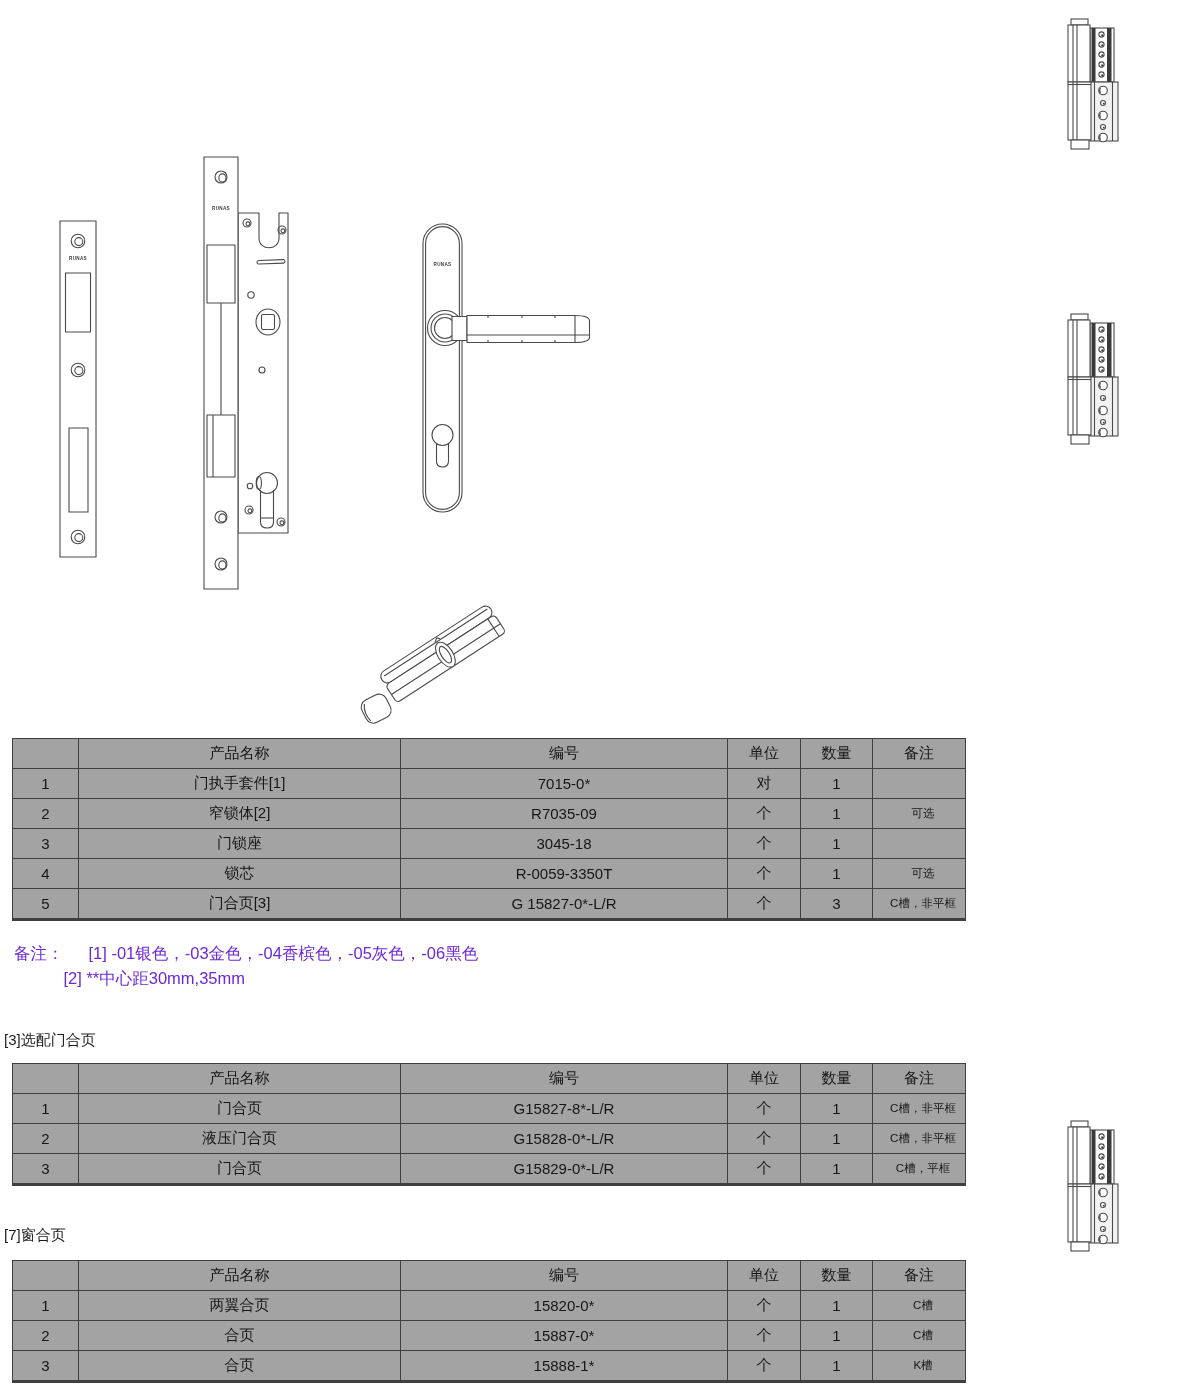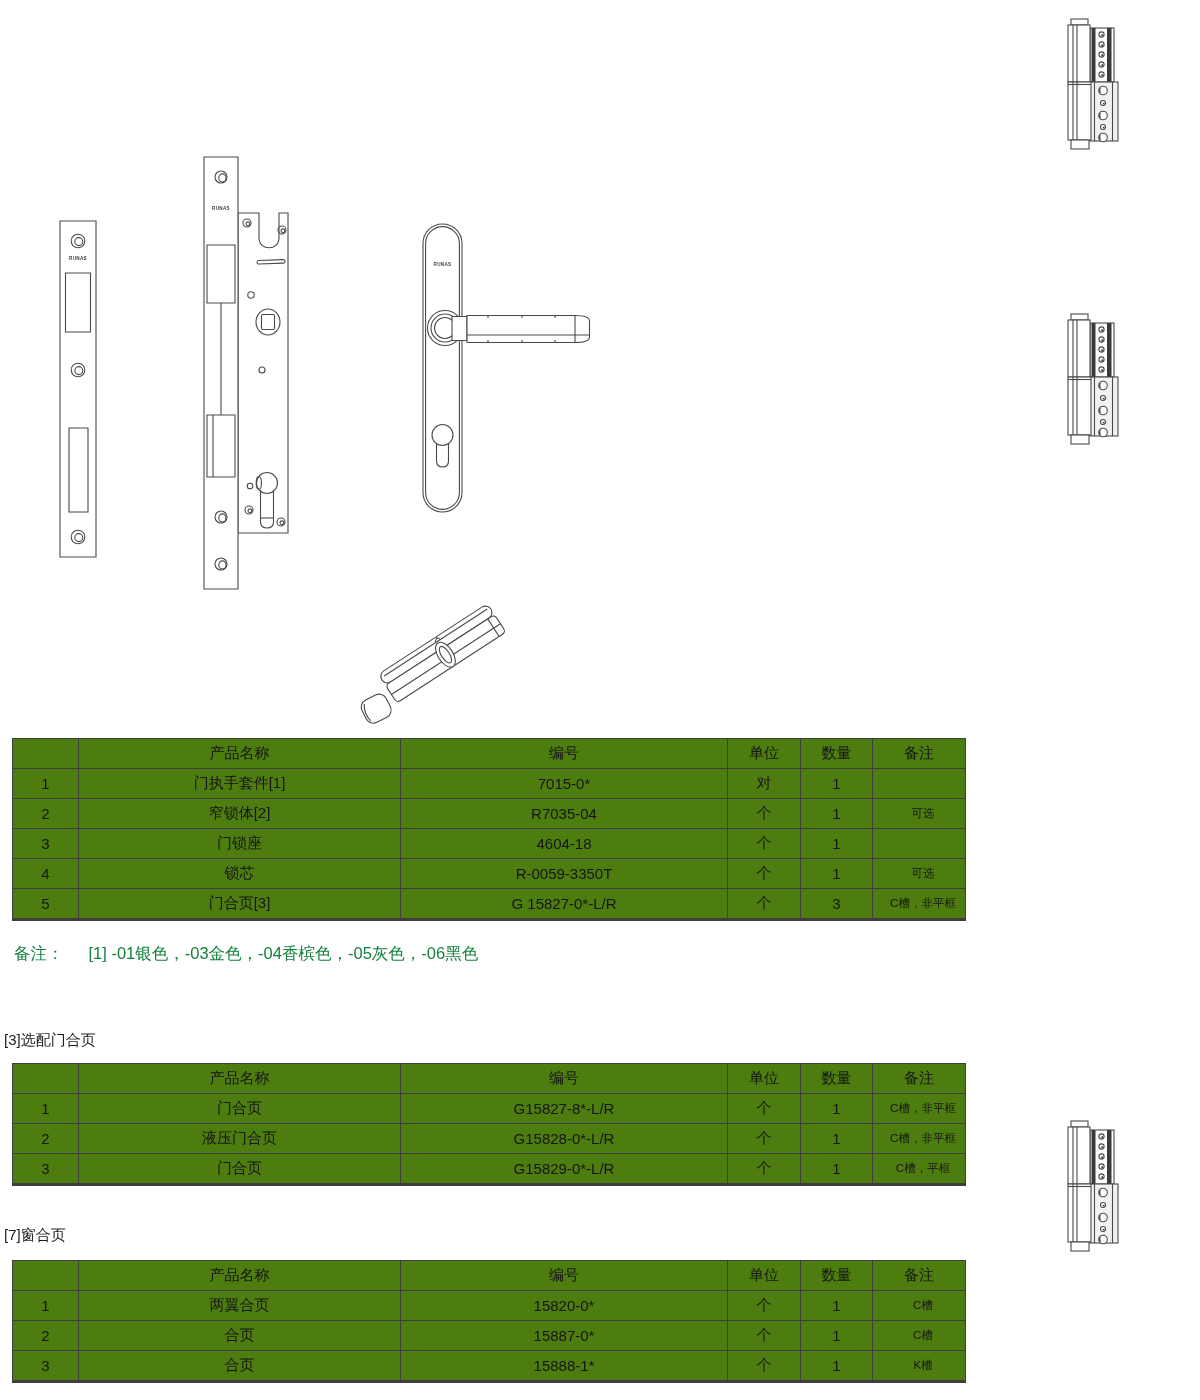--- a/index.html
+++ b/index.html
@@ -18,34 +18,34 @@
   .svg-handle{left:421px;top:222px;}
   .svg-cyl{left:366px;top:596px;}
   .svg-hinge1{left:1066px;top:18px;}
   .svg-hinge2{left:1066px;top:313px;}
   .svg-hinge3{left:1066px;top:1120px;}
   .brandtext{font-family:"Liberation Sans",sans-serif;font-weight:bold;letter-spacing:.3px;fill:#3c3c3c;}
 
   
   table.parts{
     position:absolute;left:12px;width:953px;border-collapse:collapse;
-    table-layout:fixed;background:#4d7c0f;border:1px solid #3f3f3f;border-bottom-width:3px;
+    table-layout:fixed;background:#a3a3a3;border:1px solid #3f3f3f;border-bottom-width:3px;
   }
   .t1{top:738px;}
   .t2{top:1063px;}
   .t3{top:1260px;}
   table.parts th, table.parts td{
     border:1px solid #3f3f3f;height:29px;text-align:center;vertical-align:middle;
     font-size:15px;font-weight:normal;padding:0 4px;white-space:nowrap;overflow:hidden;
     color:#161616;
   }
   table.parts td.remark{font-size:11.5px;padding-left:12px;}
 
   
-  .notes{position:absolute;left:14px;top:941px;font-size:16.5px;line-height:25px;display:flex;color:#15803d;}
+  .notes{position:absolute;left:14px;top:941px;font-size:16.5px;line-height:25px;display:flex;color:#6d28d9;}
   .notes .prefix{white-space:pre;}
   .section-label{position:absolute;left:4px;font-size:15px;color:#1d1d1d;}
   .lbl-3{top:1031px;}
   .lbl-4{top:1226px;}
 </style>
 </head>
 <body>
 
 <div class="page">
 
@@ -230,29 +230,29 @@
           <td>1</td>
           <td>门执手套件[1]</td>
           <td>7015-0*</td>
           <td>对</td>
           <td>1</td>
           <td class="remark"></td>
         </tr>
         <tr>
           <td>2</td>
           <td>窄锁体[2]</td>
-          <td>R7035-04</td>
+          <td>R7035-09</td>
           <td>个</td>
           <td>1</td>
           <td class="remark">可选</td>
         </tr>
         <tr>
           <td>3</td>
           <td>门锁座</td>
-          <td>4604-18</td>
+          <td>3045-18</td>
           <td>个</td>
           <td>1</td>
           <td class="remark"></td>
         </tr>
         <tr>
           <td>4</td>
           <td>锁芯</td>
           <td>R-0059-3350T</td>
           <td>个</td>
           <td>1</td>
@@ -266,20 +266,21 @@
           <td>3</td>
           <td class="remark">C槽，非平框</td>
         </tr>
       </tbody>
     </table>
 
   <div class="notes">
     <span class="prefix">备注：</span>
     <span>
       <span style="display:block;margin-left:25px;">[1] -01银色，-03金色，-04香槟色，-05灰色，-06黑色</span>
+      <span style="display:block;">[2] **中心距30mm,35mm</span>
     </span>
   </div>
 
   <div class="section-label lbl-3">[3]选配门合页</div>
   <table class="parts t2">
     <colgroup>
         <col style="width:66px">
         <col style="width:322px">
         <col style="width:327px">
     <col style="width:73px">

